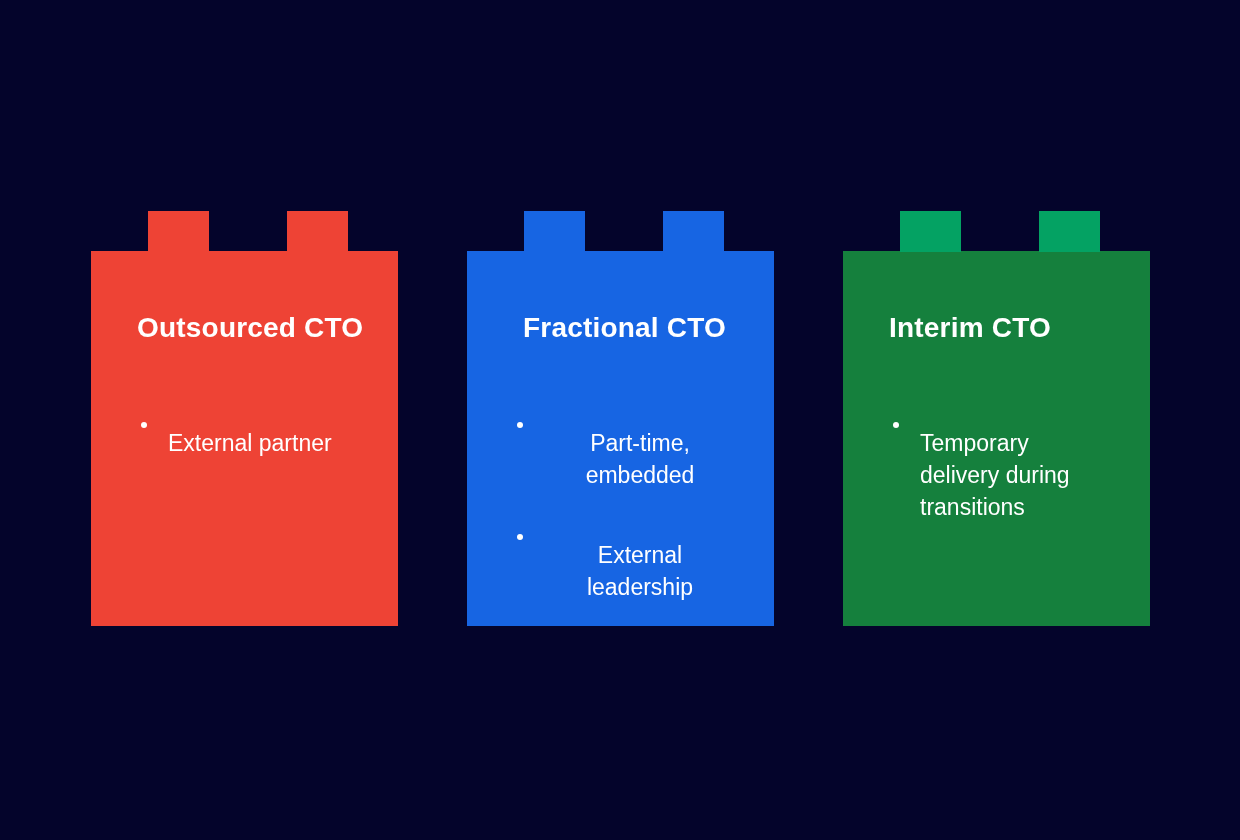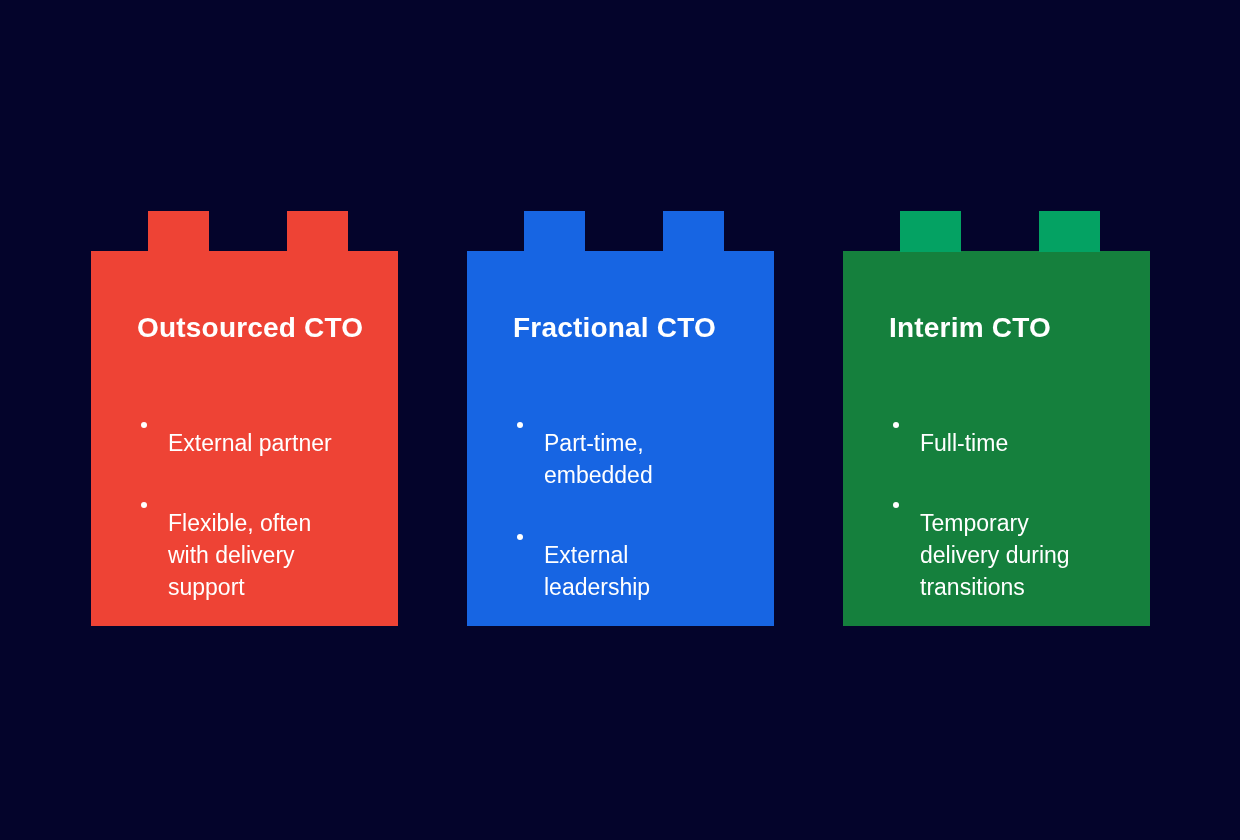--- a/index.html
+++ b/index.html
@@ -92,34 +92,30 @@
         <div class="stud left" style="background-color: rgb(238, 67, 53);"></div>
         <div class="stud right" style="background-color: rgb(238, 67, 53);"></div>
       </div>
       <div class="card-body" style="background-color: rgb(238, 67, 53);">
         <h2 class="card-title">Outsourced CTO</h2>
         <ul class="bullet-list">
           <li class="bullet-item">
             <span class="bullet-dot"></span>
             <span class="bullet-text">External partner</span>
           </li>
-          <li class="bullet-item">
-            <span class="bullet-dot"></span>
-            <span class="bullet-text">Flexible, often with delivery support</span>
-          </li>
         </ul>
       </div>
     </div>
 
     <div class="card">
       <div class="studs">
         <div class="stud left" style="background-color: rgb(23, 101, 227);"></div>
         <div class="stud right" style="background-color: rgb(23, 101, 227);"></div>
       </div>
-      <div class="card-body" style="background-color: rgb(23, 101, 227);">
+      <div class="card-body" style="background-color: rgb(23, 101, 227); text-align: center;">
         <h2 class="card-title">Fractional CTO</h2>
         <ul class="bullet-list">
           <li class="bullet-item">
             <span class="bullet-dot"></span>
             <span class="bullet-text">Part-time, embedded</span>
           </li>
           <li class="bullet-item">
             <span class="bullet-dot"></span>
             <span class="bullet-text">External leadership</span>
           </li>
@@ -130,24 +126,20 @@
     <div class="card">
       <div class="studs">
         <div class="stud left" style="background-color: rgb(4, 162, 99);"></div>
         <div class="stud right" style="background-color: rgb(4, 162, 99);"></div>
       </div>
       <div class="card-body" style="background-color: #15803d;">
         <h2 class="card-title">Interim CTO</h2>
         <ul class="bullet-list">
           <li class="bullet-item">
             <span class="bullet-dot"></span>
-            <span class="bullet-text">Full-time</span>
-          </li>
-          <li class="bullet-item">
-            <span class="bullet-dot"></span>
             <span class="bullet-text">Temporary delivery during transitions</span>
           </li>
         </ul>
       </div>
     </div>
 
   </div>
 </div>
 
 </body></html>

